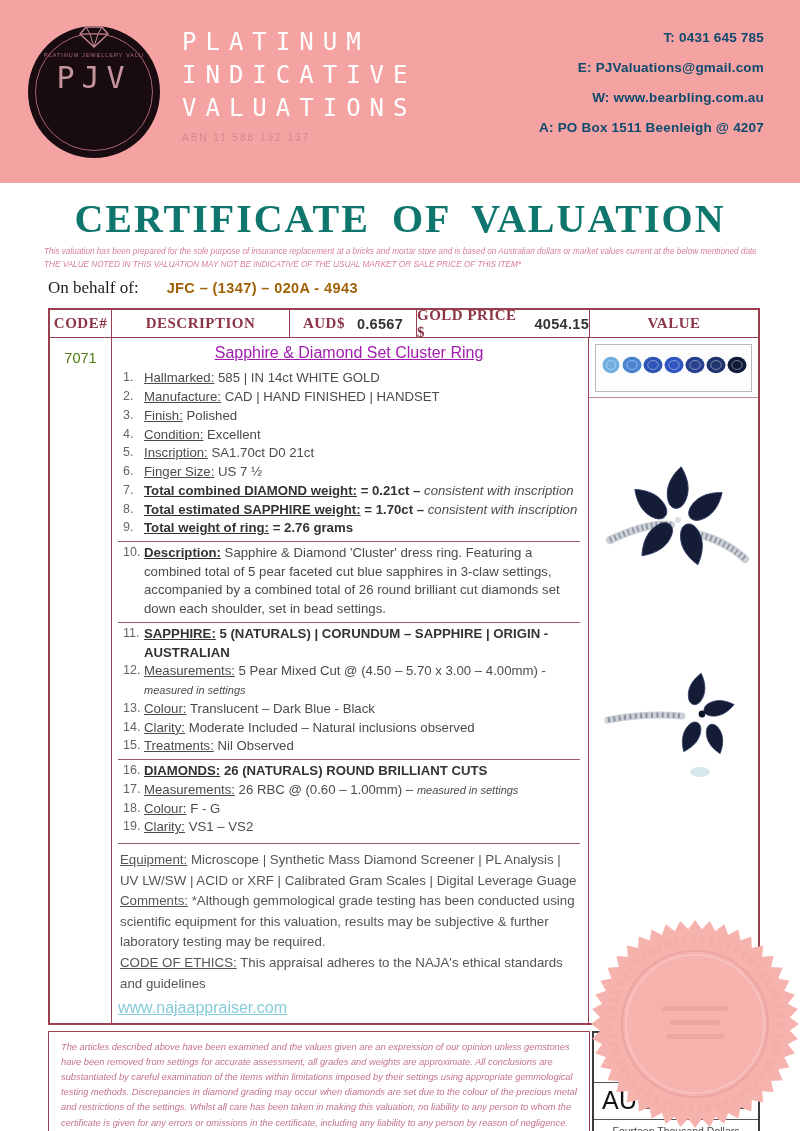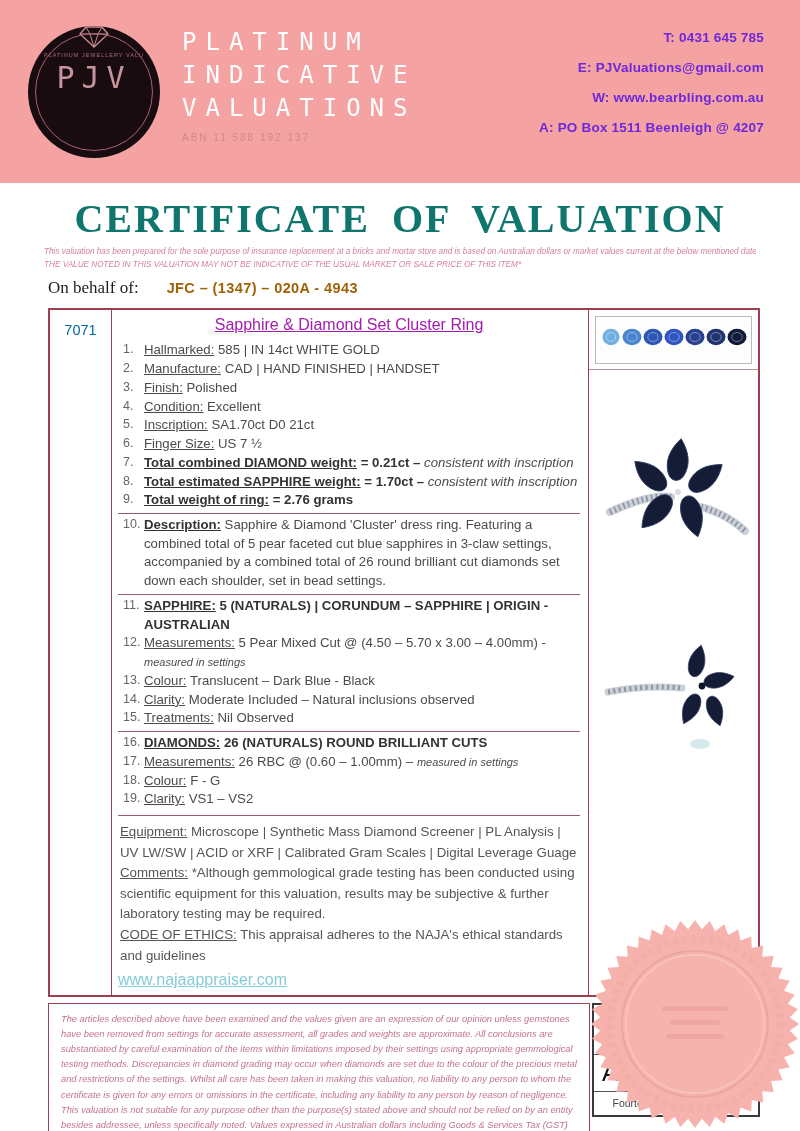--- a/index.html
+++ b/index.html
@@ -11,41 +11,41 @@
   .logo-wrap{margin:26px 0 0 28px;position:relative;width:132px;height:132px;flex:0 0 auto;}
   .logo-circle{width:132px;height:132px;border-radius:50%;background:#180c10;position:relative;
                display:flex;flex-direction:column;align-items:center;justify-content:flex-start;}
   .logo-circle::after{content:"";position:absolute;inset:7px;border:1.5px solid #a8636f;border-radius:50%;}
   .logo-ring-text{font-size:5.5px;color:#b06a77;letter-spacing:1px;margin-top:4px;white-space:nowrap;max-width:100px;overflow:hidden;}
   .logo-initials{font-size:30px;color:#c5949c;letter-spacing:7px;margin-top:2px;font-family:"DejaVu Sans Mono",monospace;}
   .brand{margin:26px 0 0 22px;color:#ffffff;}
   .brand-line{font-family:"DejaVu Sans Mono",monospace;font-size:24px;letter-spacing:9px;line-height:1.38;font-weight:400;}
   .abn{font-size:10px;color:#d4868d;letter-spacing:2px;margin-top:7px;font-family:"Liberation Sans",sans-serif;}
   .contact{margin-left:auto;padding:30px 36px 0 0;text-align:right;}
-  .contact-line{font-size:13.5px;font-weight:bold;color:#6d28d9;margin-bottom:15px;letter-spacing:.2px;}
+  .contact-line{font-size:13.5px;font-weight:bold;color:#0c4a6e;margin-bottom:15px;letter-spacing:.2px;}
 
   
   .doc-title{margin-top:12px;text-align:center;font-family:"Liberation Serif","DejaVu Serif",serif;
              font-weight:bold;font-size:40px;letter-spacing:2px;word-spacing:10px;color:#0f766e;}
   .top-disc{margin:4px 44px 0 44px;color:#d77da1;font-style:italic;font-size:8.2px;line-height:1.55;}
   .top-disc div{white-space:nowrap;overflow:hidden;}
   .behalf{display:flex;margin:7px 44px 0 48px;align-items:baseline;gap:12px;}
   .behalf-label{font-family:"Liberation Serif","DejaVu Serif",serif;font-size:17px;color:#1d1d1d;}
   .behalf-value{margin-left:16px;font-size:14.5px;font-weight:bold;color:#a16207;letter-spacing:.4px;}
 
   
   .val-table{margin:10px 40px 0 48px;width:712px;border:2px solid #9a4050;box-sizing:border-box;}
   .t-head{display:grid;grid-template-columns:62px 178px 127px 173px 1fr;border-bottom:1.5px solid #9a4050;}
   .t-head>div{display:flex;align-items:center;justify-content:center;height:27px;
               font-family:"Liberation Serif","DejaVu Serif",serif;font-weight:bold;font-size:15px;
               color:#8c3444;letter-spacing:.5px;border-right:1px solid #9a4050;}
   .t-head>div:last-child{border-right:none;}
   .hd-num{font-family:"Liberation Sans",sans-serif;font-size:14.5px;color:#333;margin-left:12px;letter-spacing:.3px;}
   .t-body{display:grid;grid-template-columns:62px 1fr 170px;min-height:520px;}
-  .code-cell{border-right:1px solid #9a4050;text-align:center;padding-top:12px;font-size:14.5px;color:#0369a1;}
+  .code-cell{border-right:1px solid #9a4050;text-align:center;padding-top:12px;font-size:14.5px;color:#4d7c0f;}
   .desc-cell{padding:3px 8px 6px 6px;}
   .value-cell{border-left:1px solid #9a4050;}
 
   .item-title{text-align:center;font-size:16px;color:#a21caf;text-decoration:underline;margin:3px 0 5px 0;}
   .group{padding:2px 0 3px 0;}
   .group + .group{border-top:1px solid #9a5b67;}
   .item-row{display:grid;grid-template-columns:26px 1fr;font-size:13.2px;color:#4b4b4b;line-height:1.42;}
   .item-num{padding-left:5px;color:#666;font-size:12.5px;}
   .item-label{text-decoration:underline;}
   .lb .item-label{font-weight:bold;color:#333;}
@@ -111,20 +111,33 @@
   <div class="top-disc">
     <div>This valuation has been prepared for the sole purpose of insurance replacement at a bricks and mortar store and is based on Australian dollars or market values current at the below mentioned date.</div>
     <div>THE VALUE NOTED IN THIS VALUATION MAY NOT BE INDICATIVE OF THE USUAL MARKET OR SALE PRICE OF THIS ITEM*</div>
   </div>
   <div class="behalf">
     <span class="behalf-label">On behalf of:</span>
     <span class="behalf-value">JFC – (1347) – 020A - 4943</span>
   </div>
 
   <div class="val-table">
+    <div class="t-head">
+      <div>CODE#</div>
+      <div>DESCRIPTION</div>
+      <div>
+        <span>AUD$</span>
+        <span class="hd-num">0.6567</span>
+      </div>
+      <div>
+        <span>GOLD PRICE $</span>
+        <span class="hd-num">4054.15</span>
+      </div>
+      <div>VALUE</div>
+    </div>
     <div class="t-body">
       <div class="code-cell">7071</div>
       <div class="desc-cell">
         <div class="item-title">Sapphire &amp; Diamond Set Cluster Ring</div>
         <div id="groups-host">
             <div class="group">
               <div class="item-row">
                 <span class="item-num">1.</span>
                 <span><span class="item-label">Hallmarked:</span> <span class="item-text">585 | IN 14ct WHITE GOLD</span></span>
               </div>

